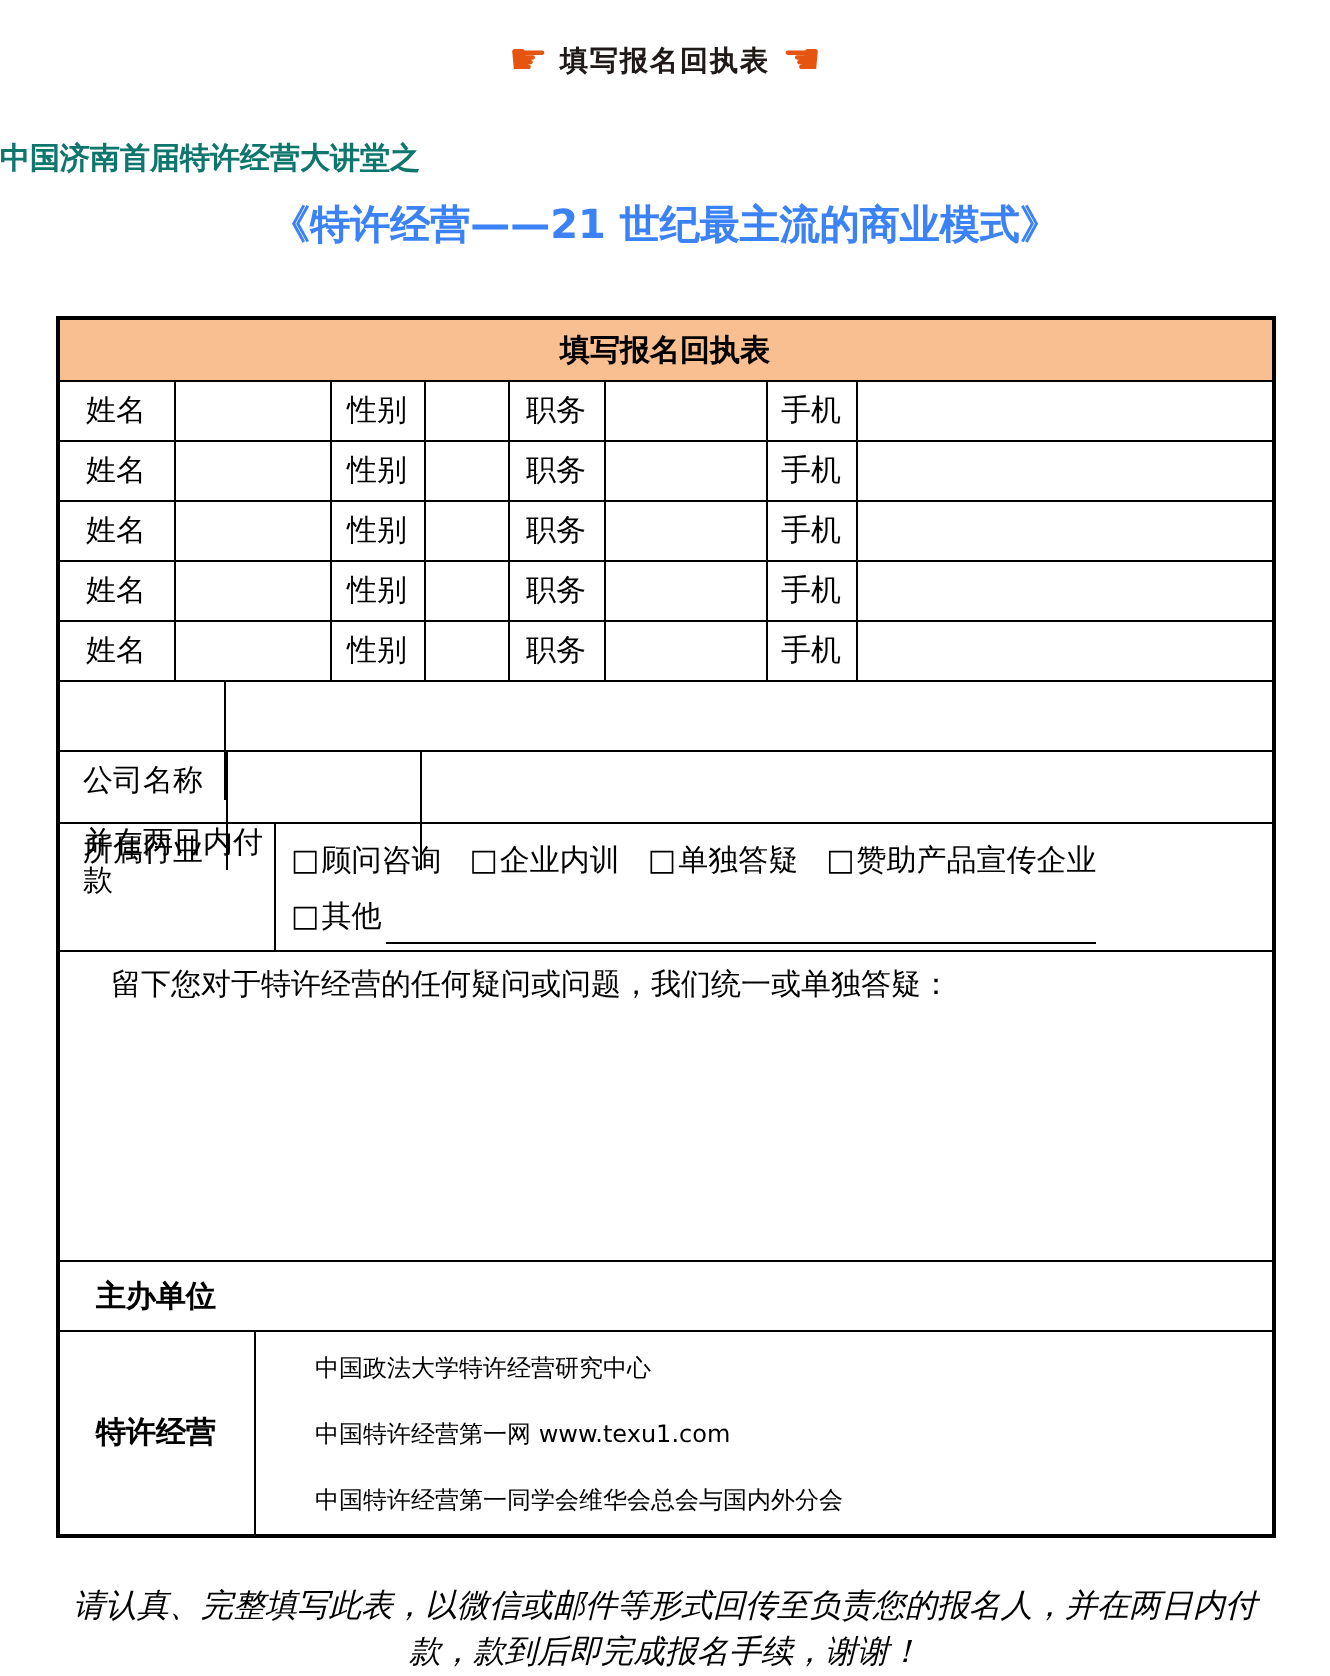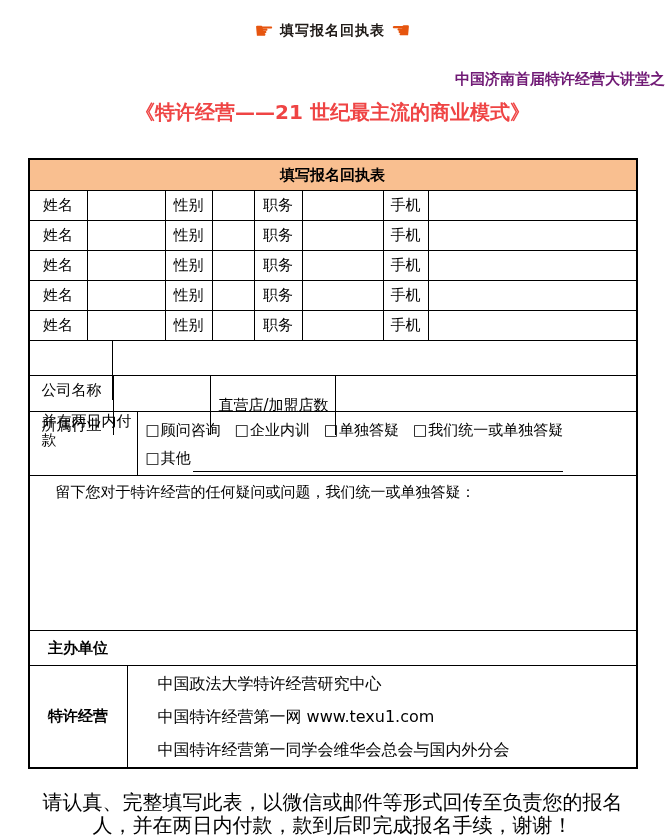--- a/index.html
+++ b/index.html
@@ -5,22 +5,22 @@
   * { margin: 0; padding: 0; box-sizing: border-box; }
   html, body { width: 665px; height: 838px; background: #ffffff; overflow: hidden; }
   body { font-family: "DejaVu Sans", "Liberation Sans", sans-serif; color: #000; }
 
   
   .banner { margin-top: 18px; display: flex; justify-content: center; align-items: center; gap: 6px; height: 26px; }
   .hand-icon { color: #E6550F; font-size: 22px; line-height: 22px; }
   .banner-text { font-size: 14px; font-weight: bold; color: #1f1a17; letter-spacing: 1px; }
 
   
-  .title1 { margin-top: 26px; text-align: right; font-size: 15px; font-weight: bold; color: #701a75; }
-  .title2 { margin-top: 10px; text-align: center; font-size: 20px; font-weight: bold; color: #ef4444; }
+  .title1 { margin-top: 26px; text-align: left; font-size: 15px; font-weight: bold; color: #0f766e; }
+  .title2 { margin-top: 10px; text-align: center; font-size: 20px; font-weight: bold; color: #3b82f6; }
 
   
   .form-table { width: 610px; margin: 32px auto 0 auto; border: 2px solid #000; }
   .trow { display: grid; border-top: 1px solid #000; }
   .trow:first-child { border-top: none; }
   .cell { display: flex; align-items: center; border-left: 1px solid #000; font-size: 15px; }
   .cell:first-child { border-left: none; }
   .c-center { justify-content: center; }
   .c-pad { padding-left: 12px; margin-top: 40px; }
 
@@ -44,24 +44,24 @@
 
   .question-row { height: 155px; grid-template-columns: 1fr; }
   .question-row .cell { align-items: flex-start; padding: 7px 26px; }
 
   .organizer-row { height: 35px; grid-template-columns: 97px 1fr; }
   .org-label { justify-content: center; font-weight: bold; }
   .org-value { justify-content: center; }
 
   .coorg-row { height: 102px; grid-template-columns: 97px 1fr; }
   .coorg-value { flex-direction: column; align-items: flex-start; justify-content: center; padding-left: 30px; gap: 13px; }
-  .coorg-line { font-size: 16px; line-height: 20px; }
+  .coorg-line { font-size: 12px; line-height: 20px; }
 
   
-  .footer-note { width: 612px; margin: 22px auto 0 auto; text-align: center; font-size: 20px; line-height: 23px; color: #000; }
+  .footer-note { width: 612px; margin: 22px auto 0 auto; text-align: center; font-size: 16px; line-height: 23px; color: #000; font-style: italic; }
 </style>
 </head>
 <body>
 
 <div class="banner">
   <span class="hand-icon">☛</span>
   <span class="banner-text">填写报名回执表</span>
   <span class="hand-icon">☚</span>
 </div>
 
@@ -126,21 +126,20 @@
   </div>
 
   <div class="trow company-row">
     <div class="cell c-pad">公司名称</div>
     <div class="cell"></div>
   </div>
 
   <div class="trow industry-row">
     <div class="cell c-pad">所属行业</div>
     <div class="cell"></div>
-    <div class="cell stores-label">直营店/加盟店数</div>
     <div class="cell"></div>
   </div>
 
   <div class="trow services-row">
     <div class="cell services-label">并在两日内付款</div>
     <div class="cell">
       <div class="services-content">
         <div class="services-line1">
           <span class="opt">
             <span class="checkbox-glyph">□</span>
@@ -149,21 +148,21 @@
           <span class="opt">
             <span class="checkbox-glyph">□</span>
               <span>企业内训</span>
           </span>
           <span class="opt">
             <span class="checkbox-glyph">□</span>
               <span>单独答疑</span>
           </span>
           <span class="opt">
             <span class="checkbox-glyph">□</span>
-              <span>我们统一或单独答疑</span>
+              <span>赞助产品宣传企业</span>
           </span>
         </div>
         <div class="services-line2">
           <span class="opt">
             <span class="checkbox-glyph">□</span>
               <span>其他</span>
           </span>
           <span class="other-line"></span>
         </div>
       </div>

